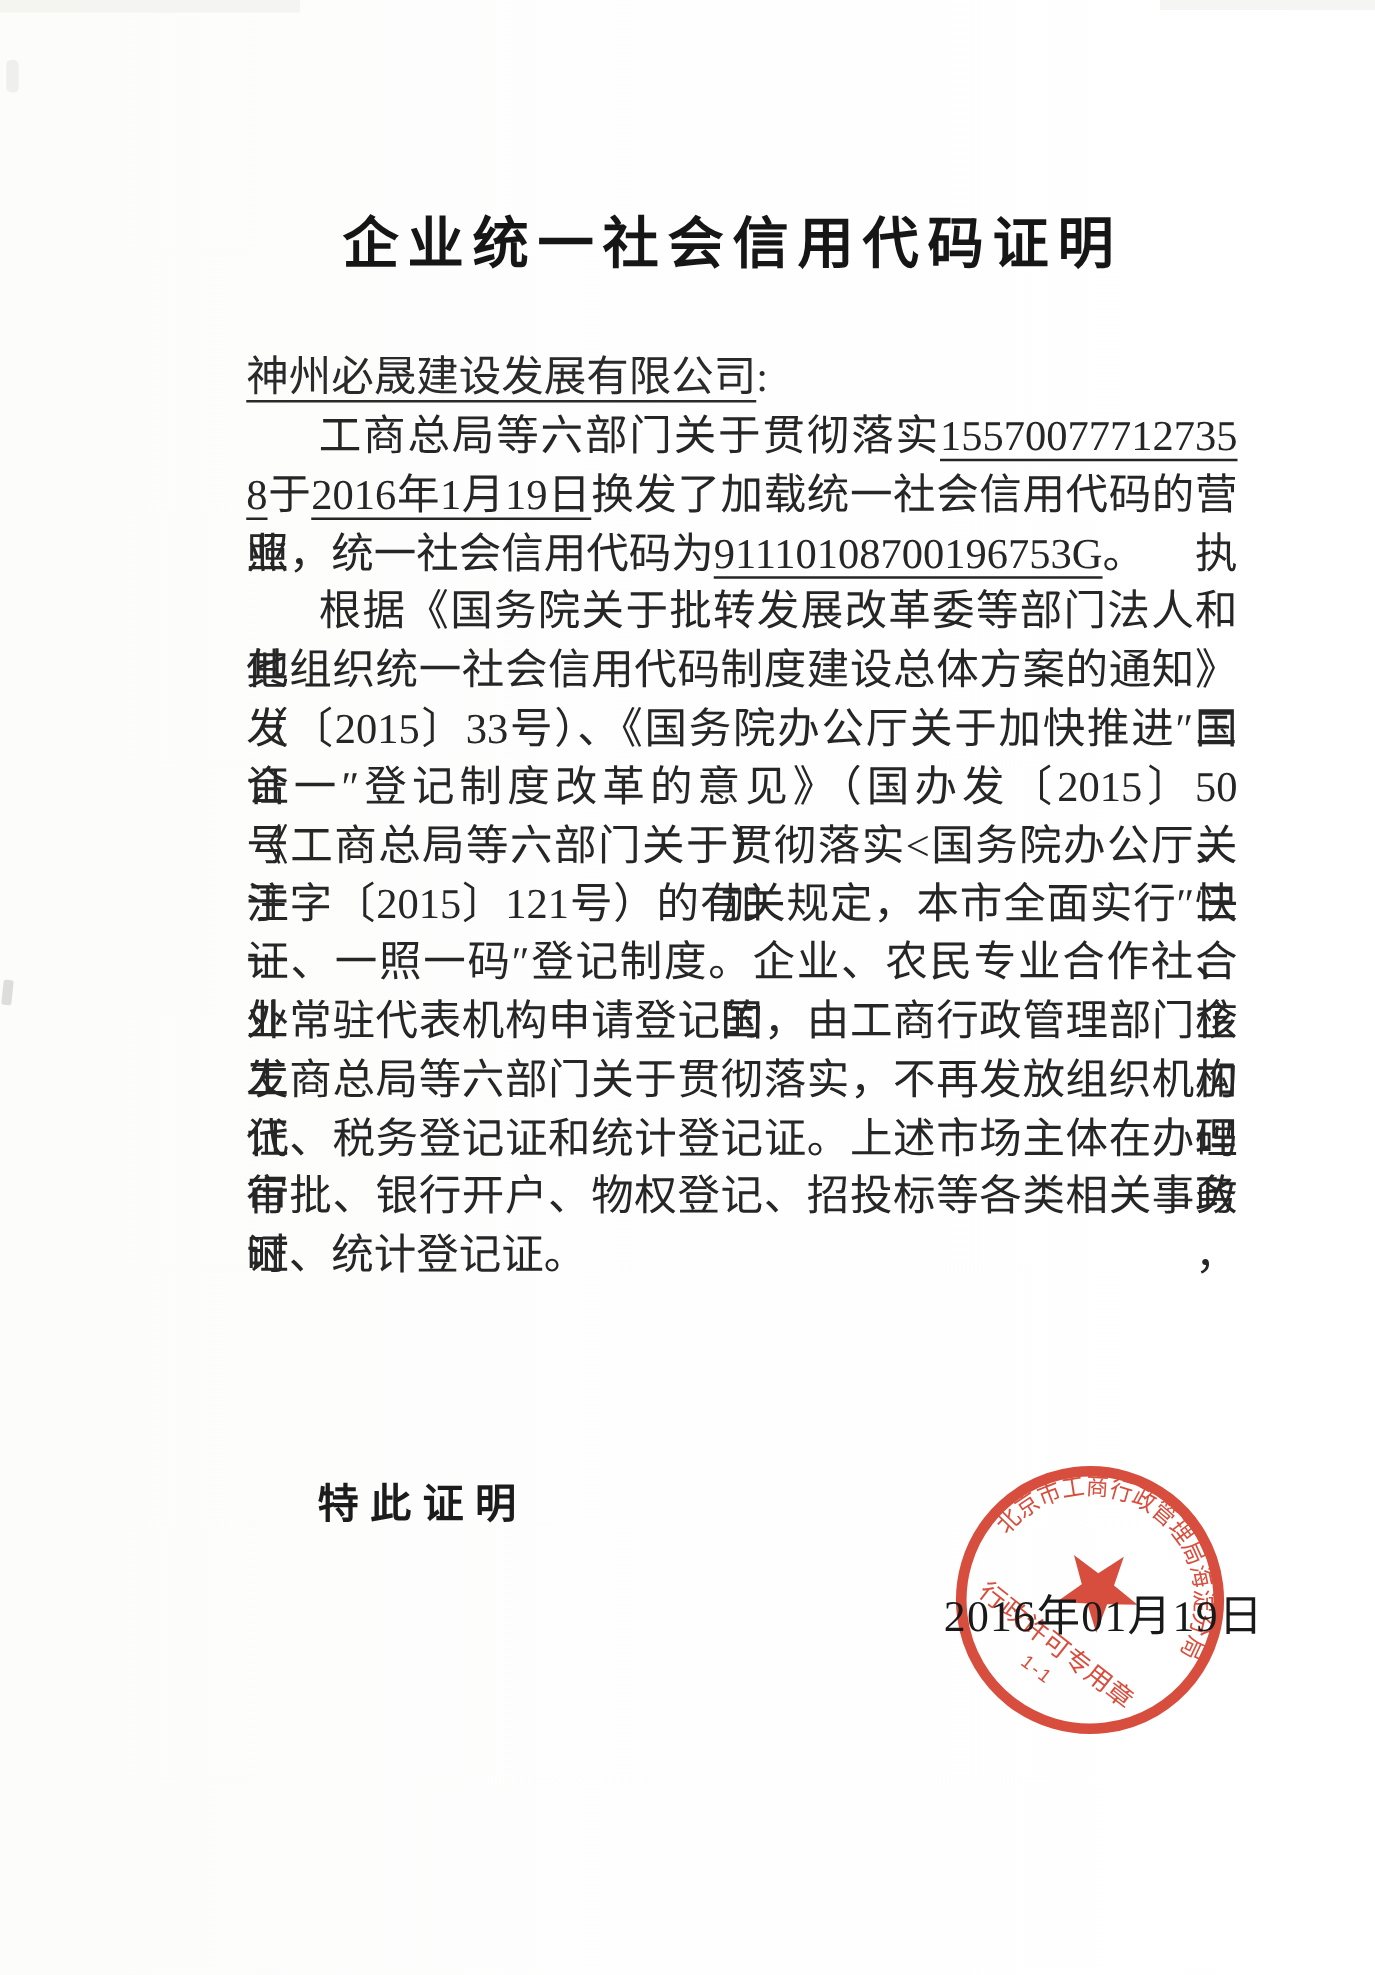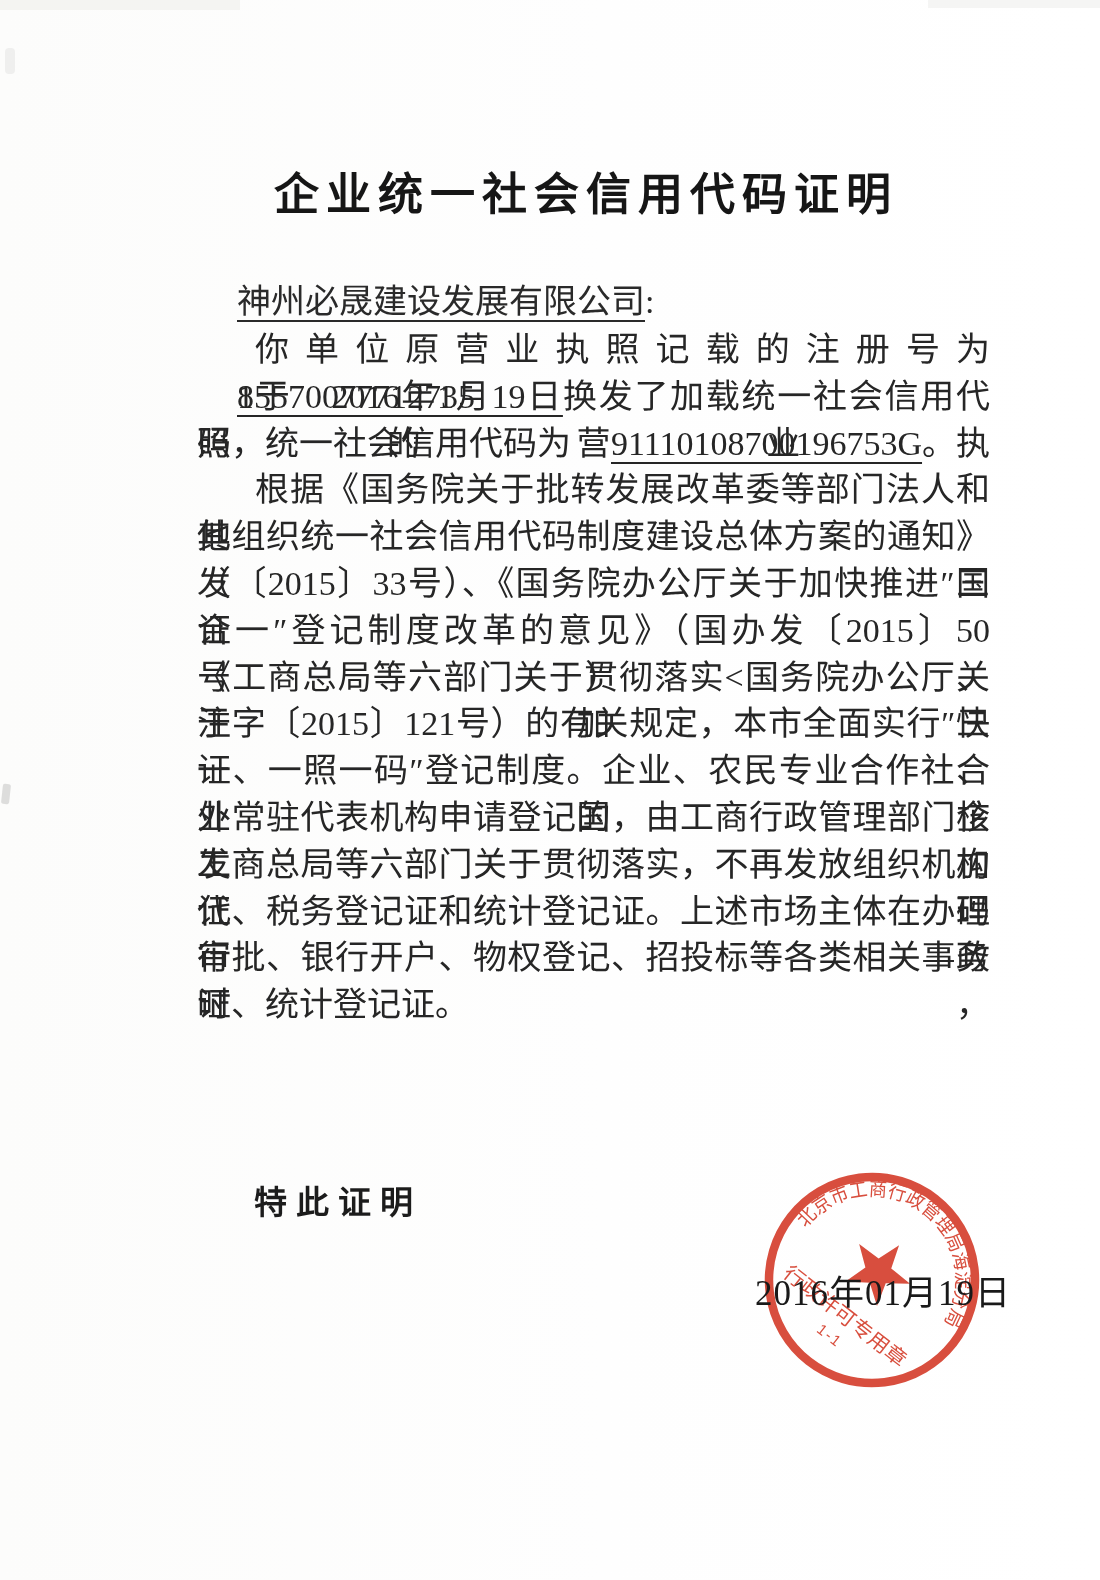--- a/index.html
+++ b/index.html
@@ -18,21 +18,21 @@
   .a-left-smudge{left:5px;top:48px;width:10px;height:26px;background:#b9b9b9;opacity:.18;border-radius:4px;}
   .a-left-tick{left:2px;top:784px;width:8px;height:20px;background:#9a9a9a;opacity:.32;border-radius:2px;transform:rotate(6deg);}
   .title{
     position:absolute;top:158px;left:0;width:100%;
     text-align:center;
     font-family:"Liberation Sans","DejaVu Sans",sans-serif;
     font-weight:bold;font-size:45px;letter-spacing:7px;
     color:#161616;margin:0;padding-left:36px;
   }
   .addressee{position:absolute;left:197px;top:274px;font-size:34px;color:#2a2a2a;}
-  .u{text-decoration:underline;text-decoration-thickness:2px;text-underline-offset:7px;margin-left:40px;}
+  .u{text-decoration:underline;text-decoration-thickness:2px;text-underline-offset:7px;}
   .body{
     position:absolute;left:197px;top:327px;width:793px;
     font-size:34px;line-height:46.8px;color:#262626;
   }
   .line{text-align:justify;text-align-last:justify;height:46.8px;white-space:normal;}
   .line.last{text-align-last:left;}
   .line.indent{text-indent:58px;}
   .closing{
     position:absolute;left:254px;top:1176px;
     font-size:33px;font-weight:bold;letter-spacing:9px;color:#1c1c1c;
@@ -55,21 +55,21 @@
   <div class="artifact a-top-left"></div>
   <div class="artifact a-top-right"></div>
   <div class="artifact a-left-smudge"></div>
   <div class="artifact a-left-tick"></div>
 
   <h1 class="title">企业统一社会信用代码证明</h1>
 
   <div class="addressee"><span class="u">神州必晟建设发展有限公司</span><span>:</span></div>
 
   <div class="body">
-      <div class="line indent"><span>你单位原营业执照记载的注册号为</span><span class="u">15570077712735</span></div>
+      <div class="line indent"><span>工商总局等六部门关于贯彻落实</span><span class="u">15570077712735</span></div>
       <div class="line"><span class="u">8</span><span>于</span><span class="u">2016年1月19日</span><span>换发了加载统一社会信用代码的营业执</span></div>
       <div class="line last"><span>照，统一社会信用代码为</span><span class="u">91110108700196753G</span><span>。</span></div>
       <div class="line indent"><span>根据《国务院关于批转发展改革委等部门法人和其</span></div>
       <div class="line"><span>他组织统一社会信用代码制度建设总体方案的通知》（国</span></div>
       <div class="line"><span>发〔2015〕33号）、《国务院办公厅关于加快推进″三证</span></div>
       <div class="line"><span>合一″登记制度改革的意见》（国办发〔2015〕50号）、</span></div>
       <div class="line"><span>《工商总局等六部门关于贯彻落实&lt;国务院办公厅关于加快</span></div>
       <div class="line"><span>注字〔2015〕121号）的有关规定，本市全面实行″三证合</span></div>
       <div class="line"><span>一、一照一码″登记制度。企业、农民专业合作社、外国企</span></div>
       <div class="line"><span>业常驻代表机构申请登记的，由工商行政管理部门核发加</span></div>

